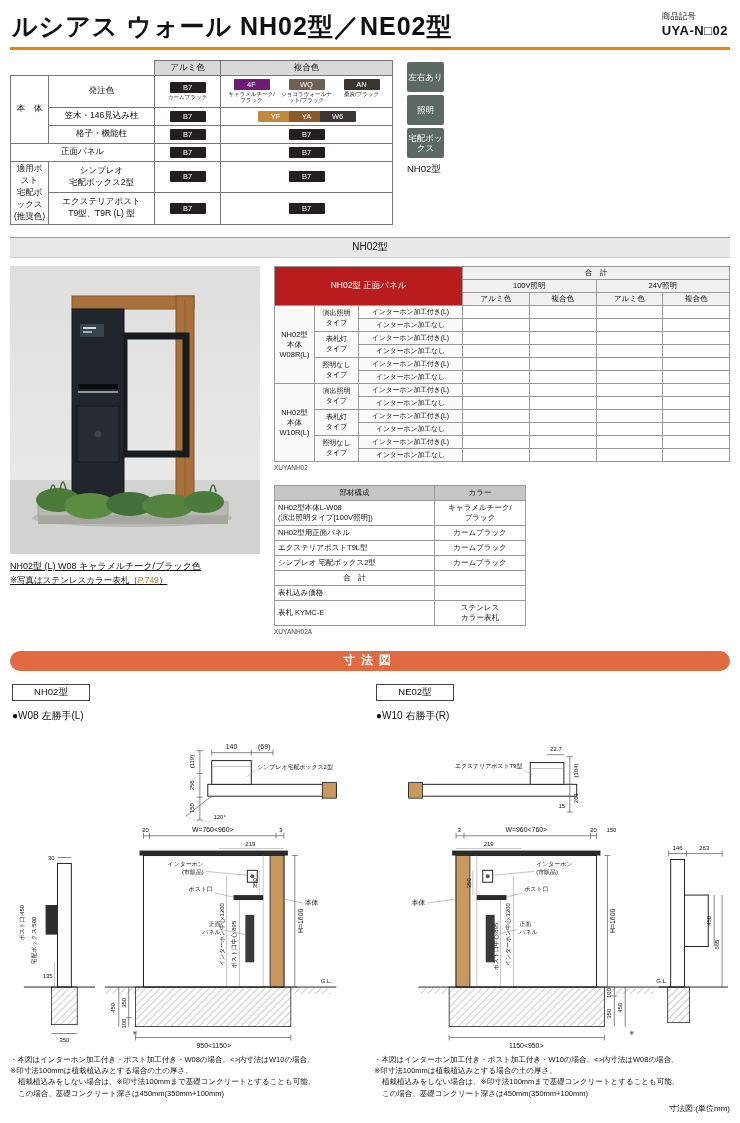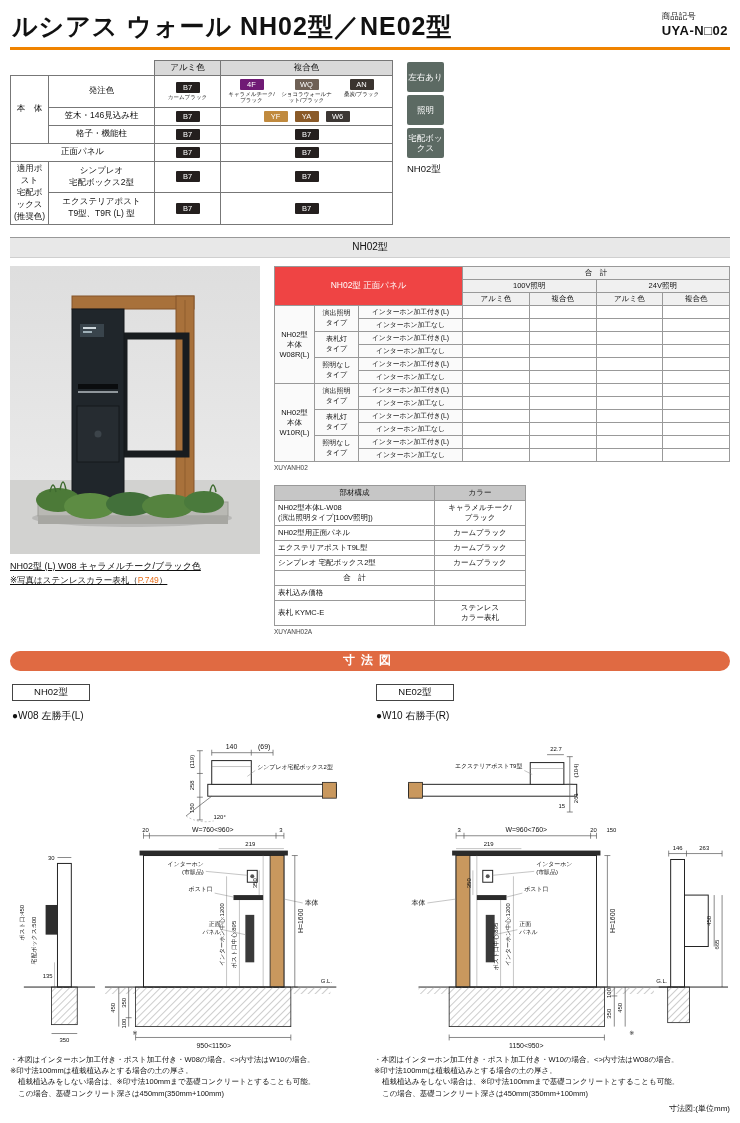--- a/index.html
+++ b/index.html
@@ -23,21 +23,21 @@
   .color-table .blank { border:none; background:#fff; }
   .color-table .ch { background:#d9d9d9; height:14px; }
   .color-table .grp { width:38px; }
   .color-table .lbl { width:106px; }
   .color-table .cell-al { width:66px; }
   .color-table .cell-fu { width:172px; }
   .pre { white-space:pre-line; }
   .chiprow { display:flex; justify-content:center; align-items:flex-start; gap:3px; padding:2px 0; }
   .chipwrap { display:flex; flex-direction:column; align-items:center; width:52px; }
   .chipwrap.narrow { width:28px; }
-  .chip { display:inline-block; width:24px; height:11px; line-height:11px; font-size:7.5px; color:#fff; text-align:center; border-radius:1px; }
+  .chip { display:inline-block; width:36px; height:11px; line-height:11px; font-size:7.5px; color:#fff; text-align:center; border-radius:1px; }
   .chipname { font-size:5.5px; line-height:1.15; margin-top:1px; color:#222; }
   .c-b7 { background:#241f1e; } .c-4f { background:#701a75; } .c-wq { background:#6e6055; } .c-an { background:#3a342f; }
   .c-yf { background:#c08a3e; } .c-ya { background:#8a5a28; } .c-w6 { background:#3c3734; }
 
   .badge-col { padding-top:2px; }
   .badges { display:flex; gap:3px;flex-direction:column; }
   .badge { width:37px; min-height:30px; background:#5c6a63; color:#fff; font-size:8.5px; display:flex; align-items:center; justify-content:center; text-align:center; line-height:1.2; padding:2px 1px; border-radius:2px; }
   .badge-model { font-size:9.5px; margin-top:5px; }
 
   
@@ -46,21 +46,21 @@
   
   .model-row { display:flex; gap:14px; }
   .photo-col { width:250px; flex:none;text-decoration:underline; }
   .photo-svg { width:250px; height:288px; display:block; }
   .photo-caption { font-size:9px; margin-top:6px; }
   .photo-note { font-size:8.5px; margin-top:2px; }
   .link-orange { color:#e8711e; }
   .spec-col { flex:1; }
   .price-table { width:100%; font-size:7.5px; table-layout:fixed; }
   .price-table th,.price-table td { border:1px solid #999; padding:0 1px; text-align:center; font-weight:normal; height:13px; }
-  .price-table .corner { background:#ef4444; color:#fff; font-size:8.5px; }
+  .price-table .corner { background:#b91c1c; color:#fff; font-size:8.5px; }
   .price-table .hd { background:#f0f0f0; }
   .price-table .grp { font-size:7.5px; background:#fafafa; }
   .price-table .typ { font-size:7px; background:#fafafa; }
   .price-table .sub { font-size:6.8px; background:#fafafa; }
   .price-table .price { background:#fff; }
   .code-note { font-size:6.5px; color:#444; margin-top:2px; }
   .parts-table { margin-top:14px; font-size:7.5px; width:252px; }
   .parts-table th,.parts-table td { border:1px solid #999; padding:2px 3px; font-weight:normal; }
   .parts-table th { background:#c6c6c6; text-align:center; }
   .parts-table .pn { width:160px; text-align:left; }

